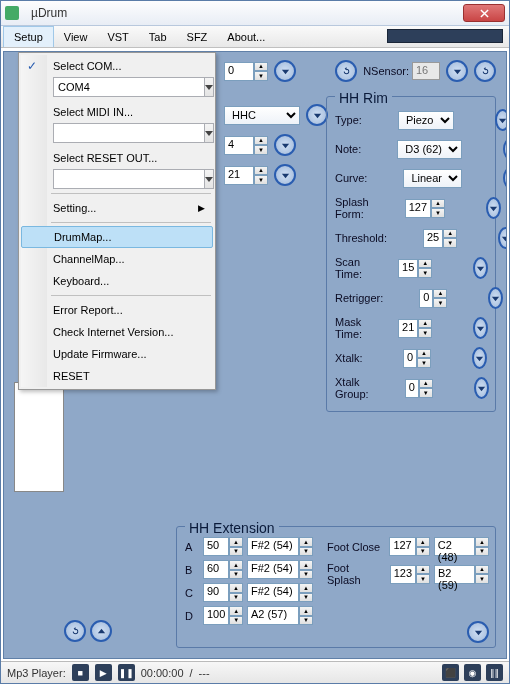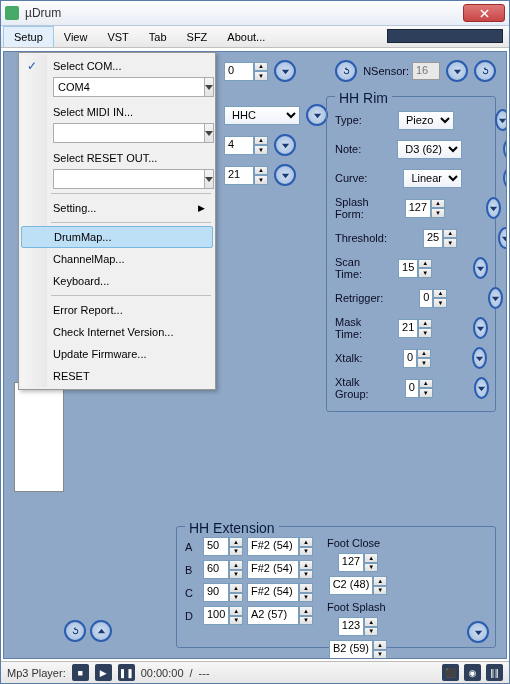--- a/index.html
+++ b/index.html
@@ -1,18 +1,18 @@
 <!DOCTYPE html>
 <html><head>
 <meta charset="utf-8">
 <style>
   * { box-sizing: border-box; margin: 0; padding: 0; font-family: 'Segoe UI', Tahoma, sans-serif; font-size: 11px; }
   body { background: #d4d4d4; width: 510px; height: 684px; overflow: hidden; }
   .window { width: 510px; height: 684px; background: #fff; border: 1px solid #5a7ca8; position: relative; }
-  .titlebar { height: 25px; background: linear-gradient(#fdfdfe,#e8edf5); border-bottom: 1px solid #b8c8dd; display: flex; align-items: center; padding: 0 4px; }
+  .titlebar { height: 25px; background: linear-gradient(#fdfdfe,#e8edf5); border-bottom: 1px solid #b8c8dd; display: flex; align-items: center; padding: 0 4px; gap: 6px; }
   .title-icon { width: 14px; height: 14px; background: #4a6; border-radius: 2px; margin-right: 6px; }
   .title-text { flex: 1; color: #333; font-size: 12px; }
   .close-btn { width: 42px; height: 18px; background: linear-gradient(#e07878,#c94545); border: 1px solid #9a3030; border-radius: 3px; color: #fff; display: flex; align-items: center; justify-content: center; font-size: 10px; cursor: pointer; }
   .menubar { height: 22px; background: linear-gradient(#fafafa,#e8e8e8); border-bottom: 1px solid #c0c0c0; display: flex; align-items: stretch; padding-left: 2px; }
   .menu-item { padding: 0 10px; display: flex; align-items: center; cursor: pointer; }
   .menu-item.open { background: #e3f0fb; border: 1px solid #a0c8e8; border-bottom: none; }
   .menu-progress { margin-left: auto; width: 116px; height: 14px; background: #2d3f5a; border: 1px solid #1a2638; margin-top: 3px; margin-right: 6px; }
   .content { position: absolute; top: 48px; left: 0; right: 0; bottom: 22px; background: #8fa8c8; border: 1px solid #6080a8; margin: 2px; overflow: hidden; }
   .dropdown { position: absolute; top: 0; left: 14px; width: 198px; background: #f0f0f0; border: 1px solid #979797; box-shadow: 2px 2px 4px rgba(0,0,0,0.25); z-index: 100; }
   .dd-pane { padding: 2px; }
@@ -45,21 +45,21 @@
   .field-row .fcirc { margin-left: 5px; }
   .hidden-nums { position: absolute; left: 220px; top: 8px; }
   .hidden-nums .row { display: flex; align-items: center; gap: 6px; margin-bottom: 8px; }
   .hidden-nums .spin { width: 44px; }
   .hhext { bottom: 10px; right: 10px; width: 320px; height: 122px; padding: 10px 6px 6px 8px; }
   .ext-row { display: flex; align-items: center; gap: 4px; margin-bottom: 4px; }
   .ext-row .rowlbl { width: 14px; color: #0a0a22; }
   .ext-row .spin.small { width: 40px; }
   .ext-row .spin.mid { width: 66px; }
   .ext-right { display: flex; flex-direction: column; gap: 6px; margin-left: 14px; }
-  .ext-right .frow { display: flex; align-items: center; gap: 4px; flex-direction: column; }
+  .ext-right .frow { display: flex; align-items: center; gap: 4px; }
   .ext-right .frow .fl { width: 62px; color: #0a0a22; }
   .ext-bottom-btn { position: absolute; bottom: 4px; right: 6px; }
   .left-btns { position: absolute; left: 60px; bottom: 16px; display: flex; gap: 4px; }
   .statusbar { position: absolute; bottom: 0; left: 0; right: 0; height: 22px; background: linear-gradient(#f7f7f7,#e6e6e6); border-top: 1px solid #bbb; display: flex; align-items: center; padding: 0 6px; gap: 6px; }
   .sb-btn { width: 17px; height: 17px; background: #2d3f5a; border-radius: 2px; display: flex; align-items: center; justify-content: center; color: #fff; font-size: 9px; cursor: pointer; }
   .sb-text { color: #333; }
   .sb-right { margin-left: auto; display: flex; gap: 5px; }
   .white-panel { position: absolute; left: 10px; top: 330px; width: 50px; height: 110px; background: #fff; border: 1px solid #888; }
   .tri-down { width:0; height:0; border-left:4px solid transparent; border-right:4px solid transparent; border-top:5px solid #444; }
 </style>

